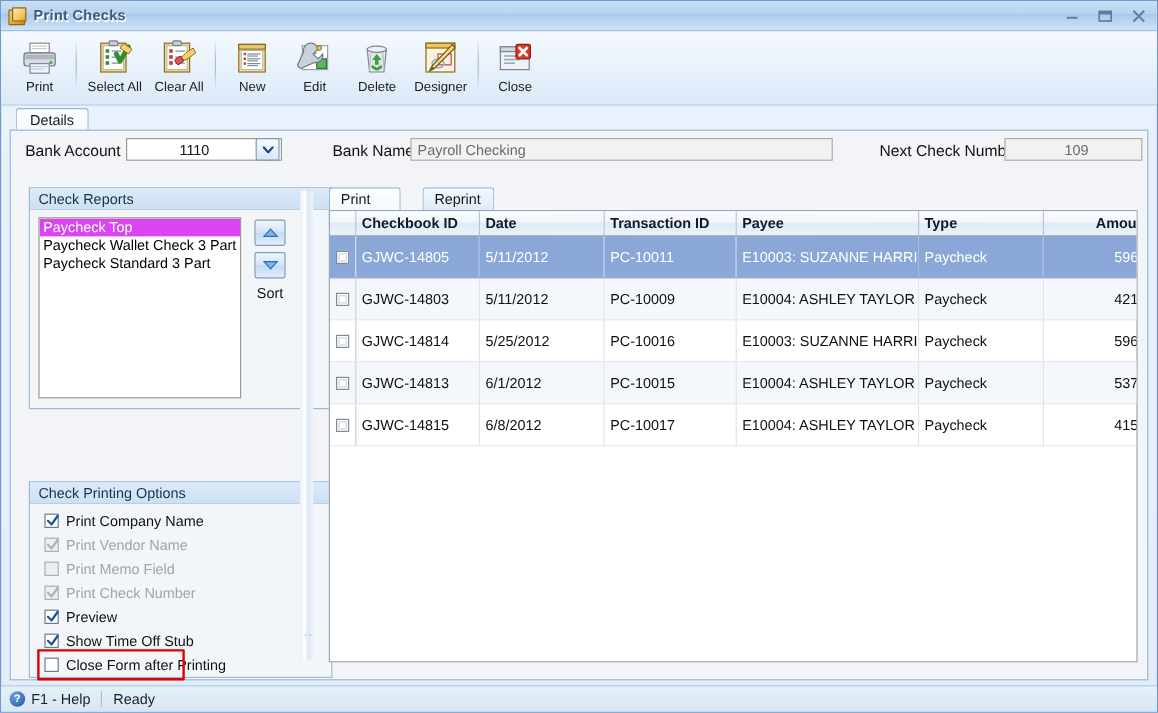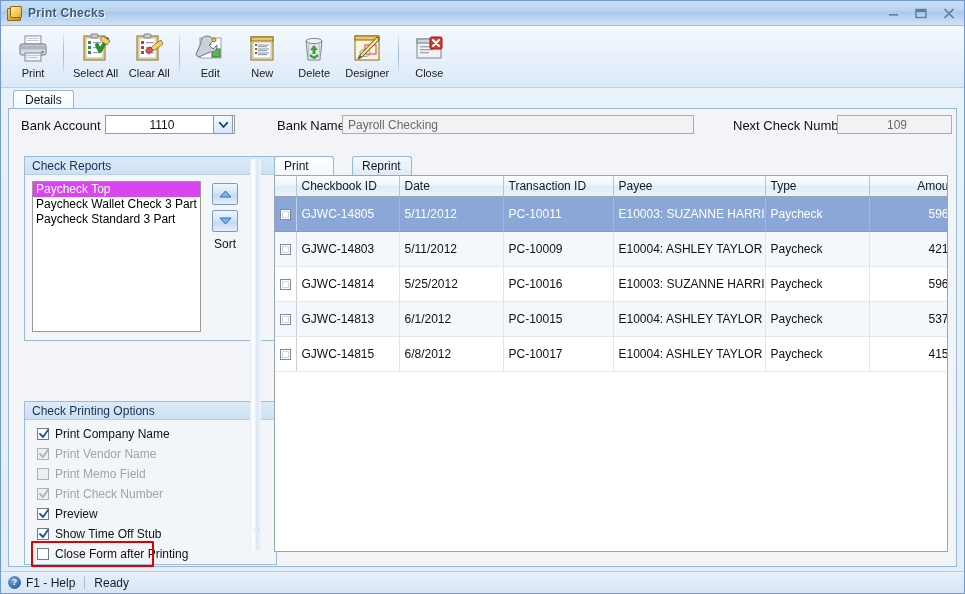--- a/index.html
+++ b/index.html
@@ -153,21 +153,21 @@
   }
   .gtab.active{background:linear-gradient(to bottom,#fdfefe,#f3f8fc);}
   .gtab.idle{background:linear-gradient(to bottom,#f3f8fd,#dfeaf6);}
   .gridbox{
     position:absolute;left:0;right:0;top:19px;bottom:0;
     box-sizing:border-box;border:1px solid #9aa6b4;background:#fff;overflow:hidden;
   }
   table.grid{border-collapse:collapse;table-layout:fixed;width:100%;}
   table.grid th{
     height:20px;box-sizing:border-box;
-    font-weight:normal;font-size:12px;color:#0f1a26;text-align:left;
+    font-weight:bold;font-size:12px;color:#0f1a26;text-align:left;
     padding:0 0 0 5px;
     background:linear-gradient(to bottom,#fbfdfe 0%,#eef5fb 45%,#e0ebf6 50%,#e9f2fa 100%);
     border-right:1px solid #b6c5d4;border-bottom:1px solid #9aa6b4;
     white-space:nowrap;overflow:hidden;
   }
   table.grid th.num{text-align:right;padding:0 5px 0 0;}
   table.grid td{
     height:35px;box-sizing:border-box;font-size:12px;color:#101010;
     padding:0 0 0 5px;border-right:1px solid #dfe5ec;border-bottom:1px solid #e4e9ef;
     white-space:nowrap;overflow:hidden;
@@ -295,56 +295,56 @@
         </svg>
       </div>
       <div class="tb-label">Clear All</div>
     </div>
 
     <div class="tb-sep"></div>
 
     <div class="tb-item">
       <div class="tb-icon">
         <svg width="32" height="32" viewBox="0 0 32 32">
-          <rect x="6" y="6" width="21" height="20" fill="#fff" stroke="#9aa3ad"></rect>
-          <g fill="#8fa3b6">
-              <rect x="8" y="9" width="10" height="1"></rect>
-              <rect x="8" y="12" width="10" height="1"></rect>
-              <rect x="8" y="15" width="7" height="1"></rect>
-            </g>
-          <rect x="18" y="17" width="8" height="8" fill="#5fb35f" stroke="#2f7a2f"></rect>
-          <path d="M13 4 a6 6 0 0 0 -6 7 l-4 9 a2.5 2.5 0 0 0 4 4 l9 -4 a6 6 0 0 0 7 -7 l-4 4 -4 -4 4 -4 a6 6 0 0 0 -6 -5 z" fill="#c9d2db" stroke="#6d7883" stroke-width="1"></path>
-          <circle cx="20" cy="8" r="2" fill="#f2c14e" stroke="#8a6a1c" stroke-width="0.8"></circle>
-        </svg>
-      </div>
-      <div class="tb-label">Edit</div>
-    </div>
-
-    <div class="tb-item">
-      <div class="tb-icon">
-        <svg width="32" height="32" viewBox="0 0 32 32">
           <rect x="5" y="5" width="22" height="23" fill="#f6e6b4" stroke="#8a6a1c"></rect>
           <rect x="5" y="5" width="22" height="4" fill="#e8c96e" stroke="#8a6a1c"></rect>
           <rect x="7" y="10" width="18" height="16" fill="#fff" stroke="#b9b9a8"></rect>
           <g fill="#c23b3b">
               <rect x="9" y="12" width="2" height="2"></rect>
               <rect x="9" y="16" width="2" height="2"></rect>
               <rect x="9" y="20" width="2" height="2"></rect>
             </g>
           <g fill="#7f8e9e">
               <rect x="12" y="12.5" width="11" height="1"></rect>
               <rect x="12" y="16.5" width="11" height="1"></rect>
               <rect x="12" y="20.5" width="11" height="1"></rect>
           <rect x="12" y="14.2" width="9" height="1"></rect>
               <rect x="12" y="18.2" width="9" height="1"></rect>
               <rect x="12" y="22.2" width="9" height="1"></rect>
             </g>
         </svg>
       </div>
       <div class="tb-label">New</div>
+    </div>
+
+    <div class="tb-item">
+      <div class="tb-icon">
+        <svg width="32" height="32" viewBox="0 0 32 32">
+          <rect x="6" y="6" width="21" height="20" fill="#fff" stroke="#9aa3ad"></rect>
+          <g fill="#8fa3b6">
+              <rect x="8" y="9" width="10" height="1"></rect>
+              <rect x="8" y="12" width="10" height="1"></rect>
+              <rect x="8" y="15" width="7" height="1"></rect>
+            </g>
+          <rect x="18" y="17" width="8" height="8" fill="#5fb35f" stroke="#2f7a2f"></rect>
+          <path d="M13 4 a6 6 0 0 0 -6 7 l-4 9 a2.5 2.5 0 0 0 4 4 l9 -4 a6 6 0 0 0 7 -7 l-4 4 -4 -4 4 -4 a6 6 0 0 0 -6 -5 z" fill="#c9d2db" stroke="#6d7883" stroke-width="1"></path>
+          <circle cx="20" cy="8" r="2" fill="#f2c14e" stroke="#8a6a1c" stroke-width="0.8"></circle>
+        </svg>
+      </div>
+      <div class="tb-label">Edit</div>
     </div>
 
     <div class="tb-item">
       <div class="tb-icon">
         <svg width="32" height="32" viewBox="0 0 32 32">
           <path d="M8 9 L24 9 L22 28 L10 28 Z" fill="#e3e7ec" stroke="#7e868f"></path>
           <ellipse cx="16" cy="9" rx="8" ry="2.6" fill="#eef2f6" stroke="#7e868f"></ellipse>
           <path d="M16 13 l4 5 -2.5 0 0 4 -3 0 0 -4 -2.5 0 z" fill="#3aa23a"></path>
           <path d="M20 22 l-5 3 1.5 2 4 -2.5 z" fill="#3aa23a"></path>
           <path d="M12 22 l5 3 -1.5 2 -4 -2.5 z" fill="#3aa23a"></path>

